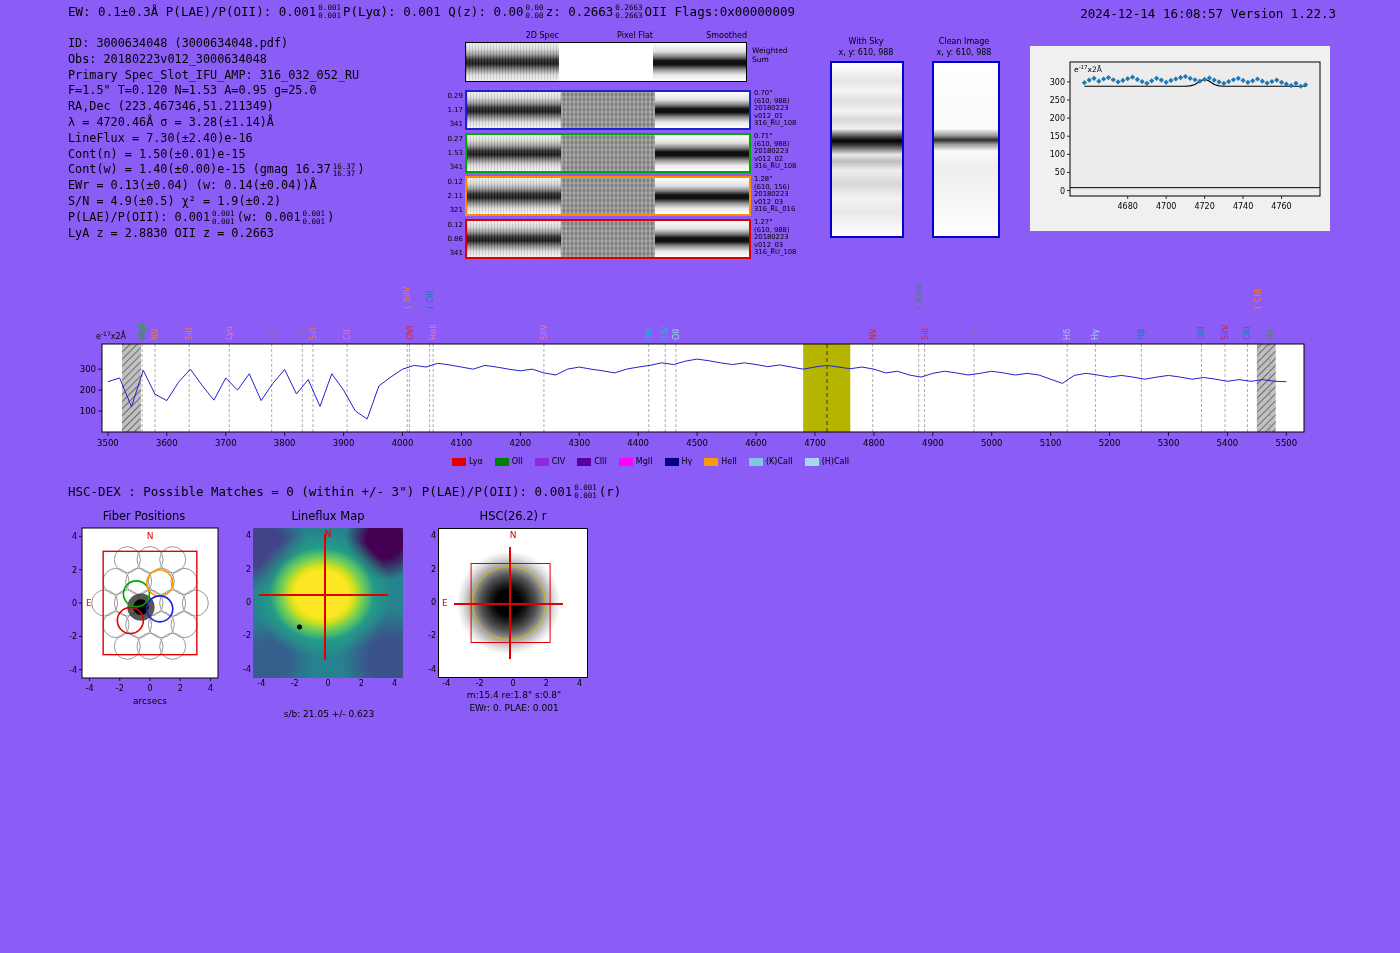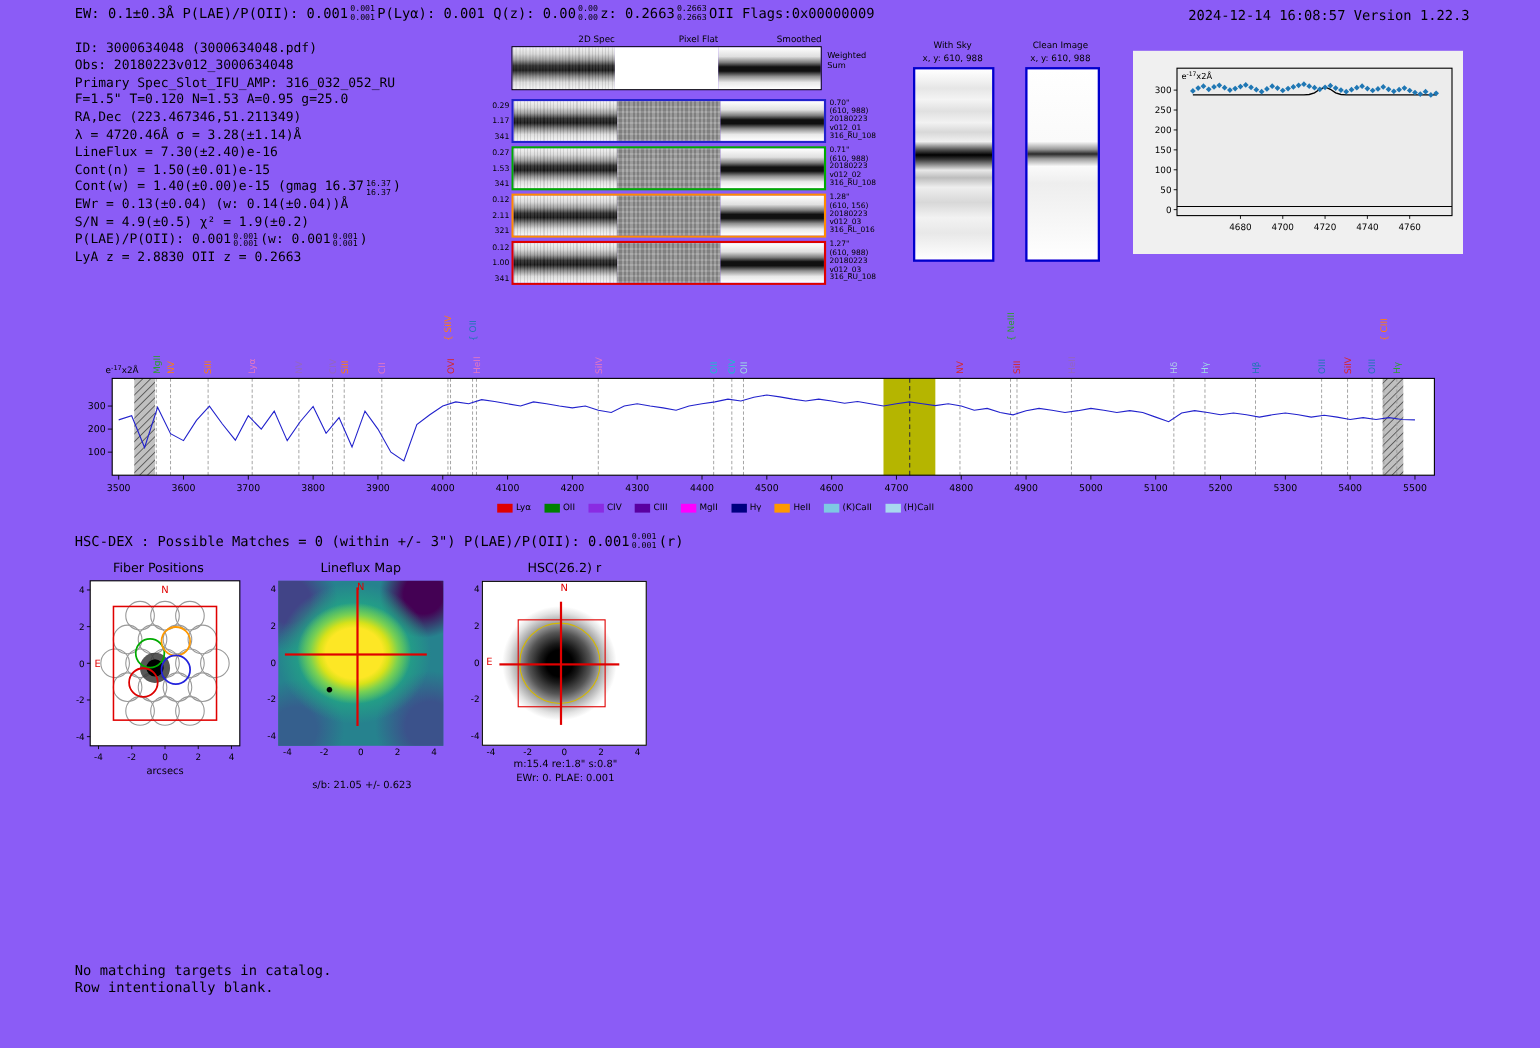--- a/index.html
+++ b/index.html
@@ -4,21 +4,21 @@
 <style>
   html,body{margin:0;padding:0;background:#fff;}
   #page{position:relative;width:1400px;height:953px;background:#8b5cf6;overflow:hidden;
         font-family:"DejaVu Sans Mono",monospace;color:#000;}
   .abs{position:absolute;}
 
   #summary-header{left:68px;top:4px;font-size:12.5px;white-space:nowrap;display:flex;align-items:center;}
   #timestamp{right:64px;top:6px;font-size:12.5px;}
   .stack{display:inline-flex;flex-direction:column;vertical-align:-2px;font-size:7.5px;line-height:7.5px;margin:0 2px;text-align:left;}
   #info-block{left:68px;top:36px;font-size:11.8px;line-height:15.8px;white-space:nowrap;}
-  .info-line{display:flex;align-items:flex-end;}
+  .info-line{display:flex;align-items:center;}
 
   
   #cutout-headers{left:465px;top:31px;width:282px;display:flex;font-size:8px;}
   #cutout-headers span{width:94px;text-align:right;font-family:"DejaVu Sans",sans-serif;}
   #weighted-panel{left:465px;top:42px;width:282px;height:40px;border:1.5px solid #000;display:flex;box-sizing:border-box;}
   #weighted-label{left:752px;top:47px;font:7.5px/8.5px "DejaVu Sans",sans-serif;}
   #cutout-rows{left:465px;top:90px;}
   .cutout-row{position:relative;width:282px;height:36px;border:2px solid #888;display:flex;margin-bottom:3px;box-sizing:content-box;}
   .strip{width:94px;height:100%;}
   .strip-2d{background:
@@ -229,21 +229,21 @@
           <div>1.28"</div>
           <div>(610, 156)</div>
           <div>20180223</div>
           <div>v012_03</div>
           <div>316_RL_016</div>
         </div>
       </div>
       <div class="cutout-row" style="border-color: rgb(221, 0, 0);">
         <div class="row-left">
           <div>0.12</div>
-          <div>1.00</div>
+          <div>0.86</div>
           <div>341</div>
         </div>
         <div class="strip strip-2d"></div>
         <div class="strip strip-flat"></div>
         <div class="strip strip-smooth"></div>
         <div class="row-right">
           <div>1.27"</div>
           <div>(610, 988)</div>
           <div>20180223</div>
           <div>v012_03</div>
@@ -603,18 +603,14 @@
       <span class="tick-label y" style="left: 0px; top: 103.333px;">-2</span>
       <span class="tick-label x" style="left: 45.6667px; top: 151px;">-2</span>
       <span class="tick-label y" style="left: 0px; top: 70px;">0</span>
       <span class="tick-label x" style="left: 79px; top: 151px;">0</span>
       <span class="tick-label y" style="left: 0px; top: 36.6667px;">2</span>
       <span class="tick-label x" style="left: 112.333px; top: 151px;">2</span>
       <span class="tick-label y" style="left: 0px; top: 3.33333px;">4</span>
       <span class="tick-label x" style="left: 145.667px; top: 151px;">4</span>
     </div>
 
-  <div id="footer-block" class="abs">
-    <div>No matching targets in catalog.</div>
-    <div>Row intentionally blank.</div>
-  </div>
 
 </div>
 
 </body></html>

